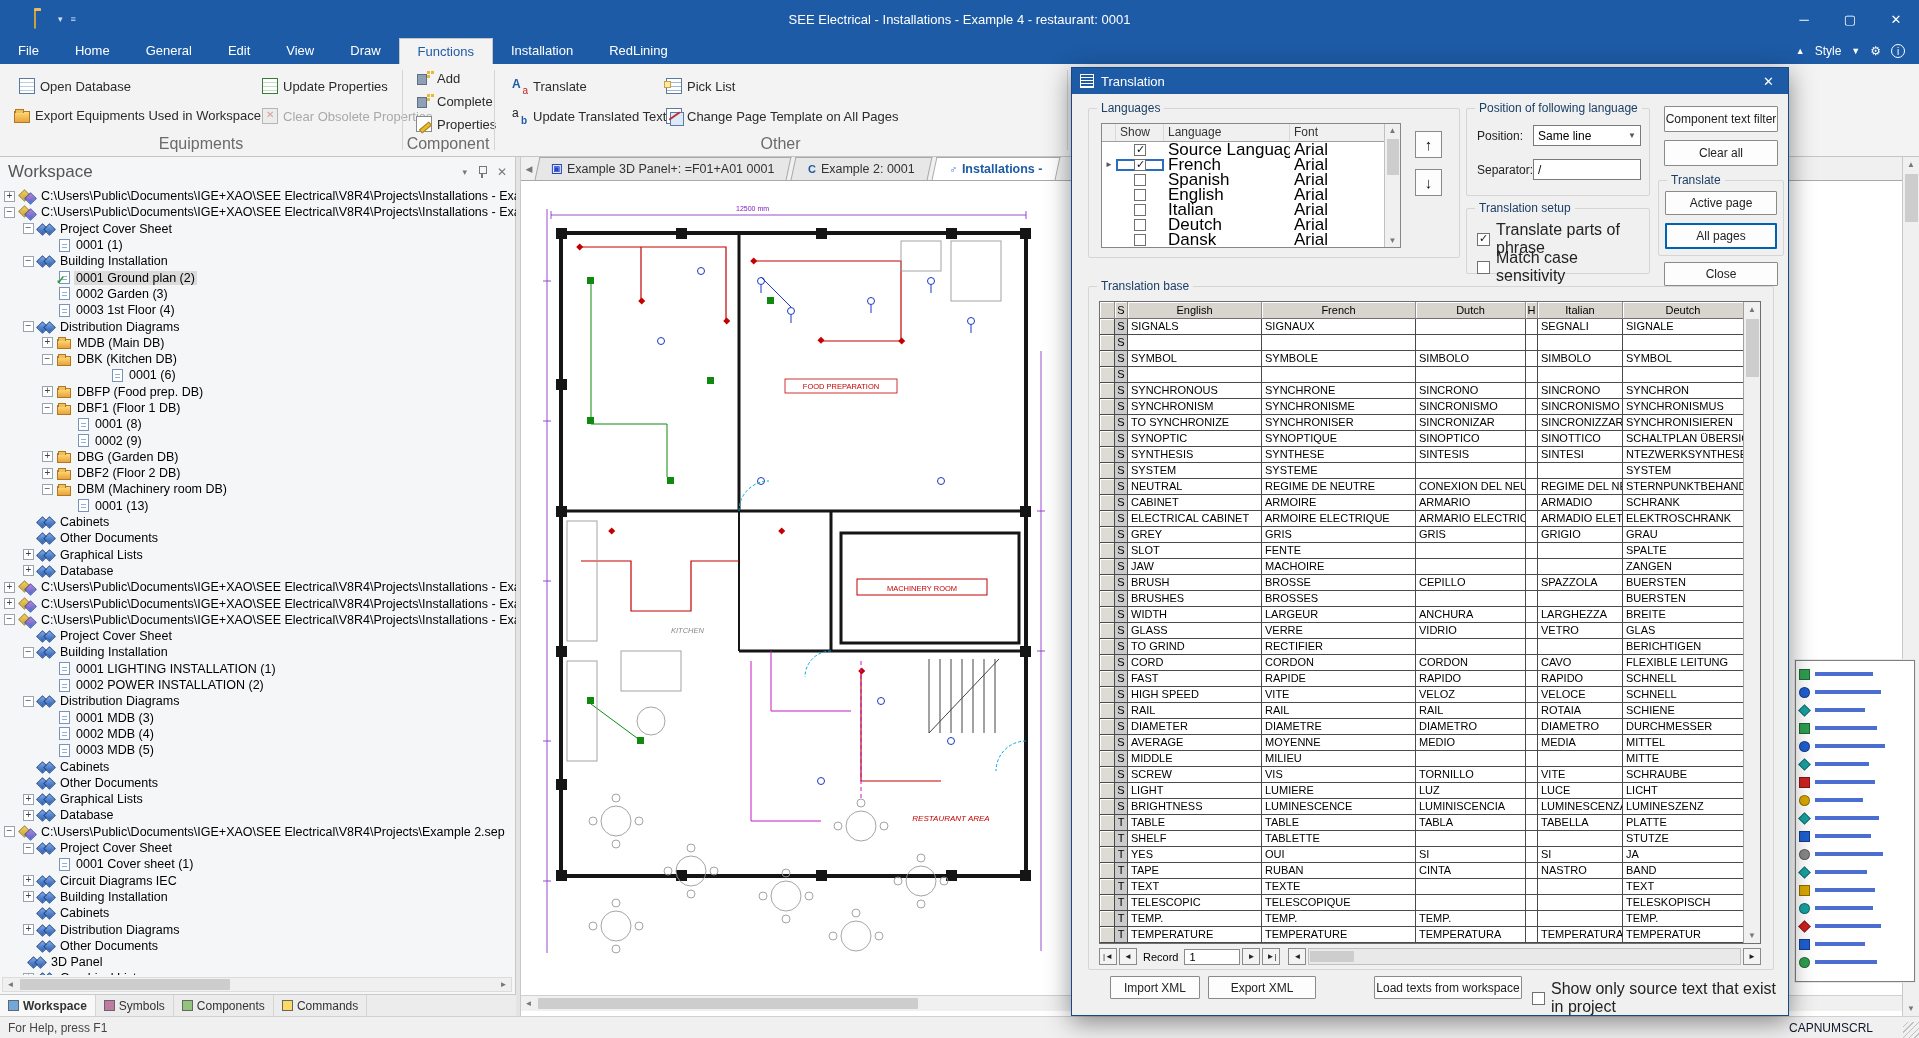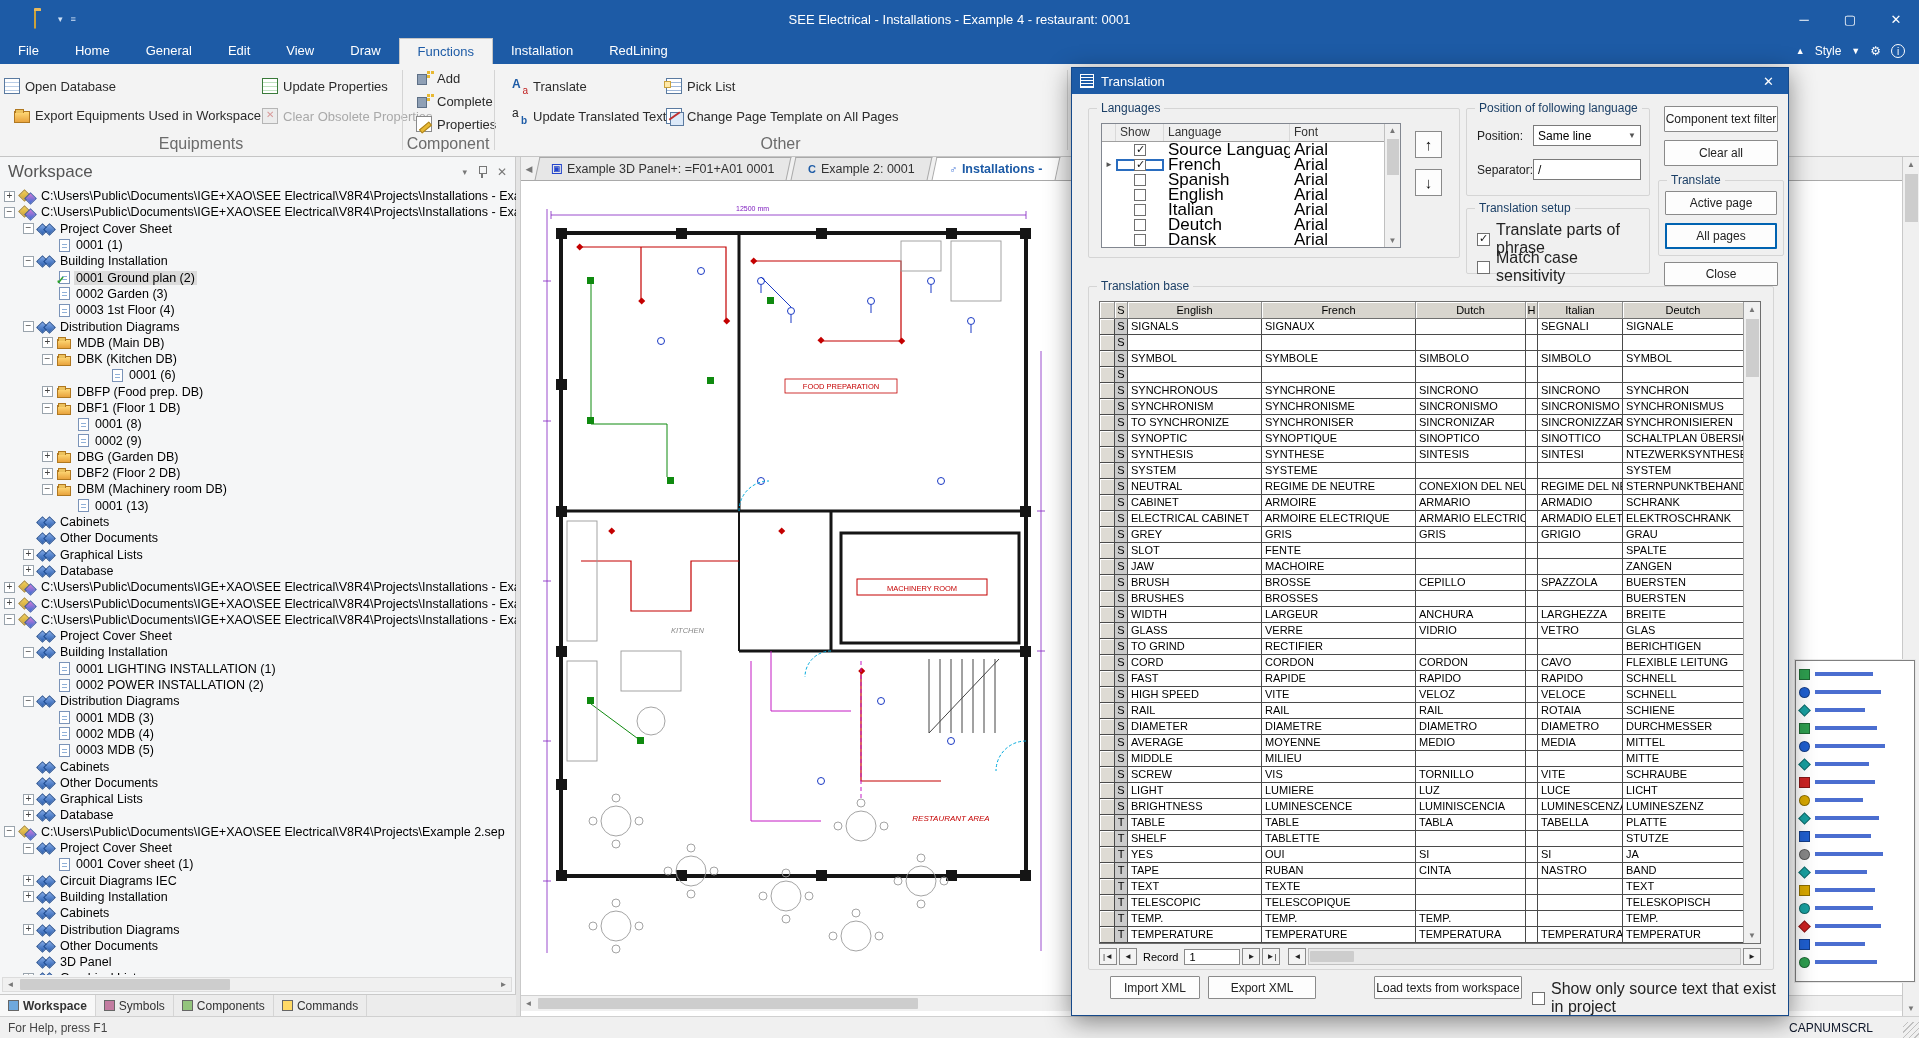--- a/index.html
+++ b/index.html
@@ -200,21 +200,21 @@
   <div id="tabrow-right">
     <span class="style-caret">▲</span>
     <span>Style</span>
     <span class="style-caret">▼</span>
     <span>⚙</span>
     <span class="info-circ">i</span>
   </div>
 </div>
 
 <div id="ribbon">
-  <div class="rbtn" style="left:0;top:12px">
+  <div class="rbtn" style="left:15px;top:12px">
       <span class="ri ri-db"></span>
       <span>Open Database</span>
     </div>
   <div class="rbtn" style="left:10px;top:42px">
       <span class="ri ri-folder"></span>
       <span>Export Equipments Used in Workspace</span>
     </div>
   <div class="rbtn" style="left:258px;top:12px">
       <span class="ri ri-upd"></span>
       <span>Update Properties</span>
@@ -499,21 +499,21 @@
       <div class="trow" style="padding-left: 23px;">
         <span class="exp">+</span>
         <span class="ti i-chap"></span>
         <span class="tlab">Distribution Diagrams</span>
       </div>
       <div class="trow" style="padding-left: 23px;">
         <span class="expsp"></span>
         <span class="ti i-chap"></span>
         <span class="tlab">Other Documents</span>
       </div>
-      <div class="trow" style="padding-left: 23px;">
+      <div class="trow" style="padding-left: 14px;">
         <span class="expsp"></span>
         <span class="ti i-chap"></span>
         <span class="tlab">3D Panel</span>
       </div>
       <div class="trow" style="padding-left: 23px;">
         <span class="exp">+</span>
         <span class="ti i-chap"></span>
         <span class="tlab">Graphical Lists</span>
       </div>
     </div>

